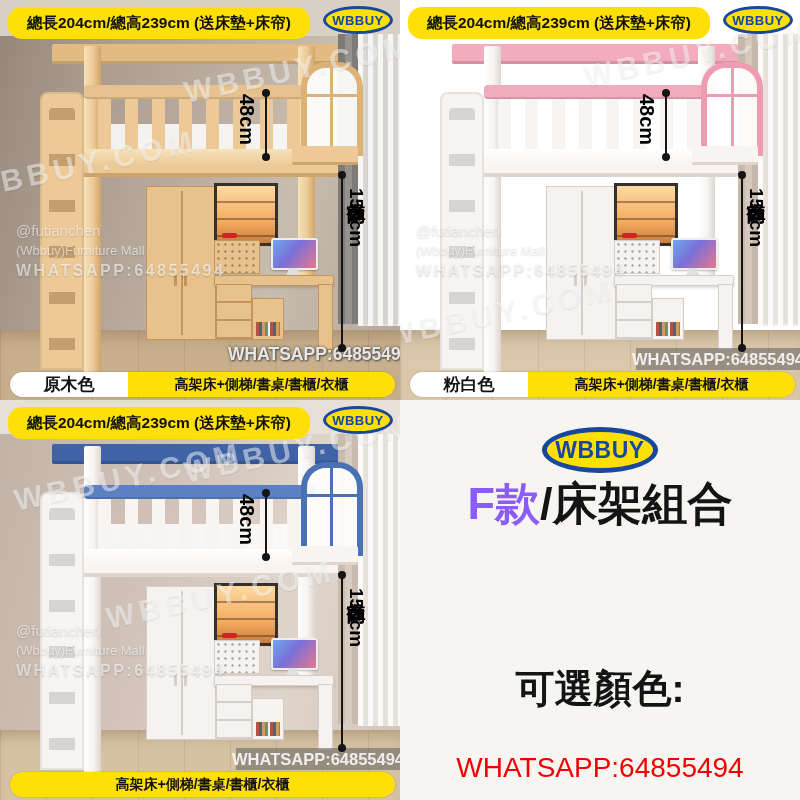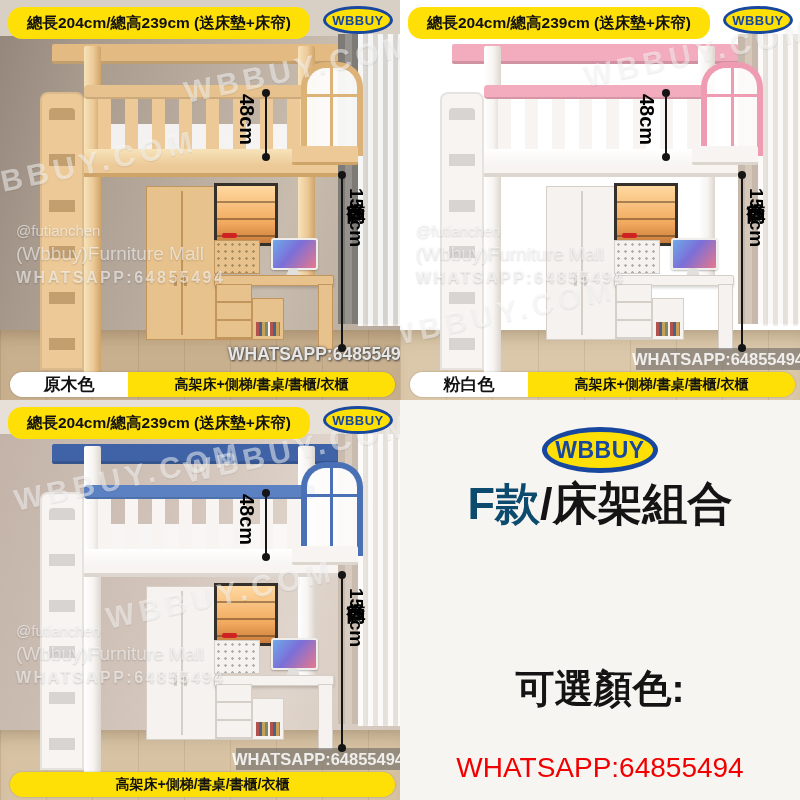--- a/index.html
+++ b/index.html
@@ -120,37 +120,37 @@
 
   .wm-diag{position:absolute;font-size:30px;font-weight:bold;letter-spacing:5px;
      color:rgba(255,255,255,.5);transform:rotate(-12deg);white-space:nowrap;z-index:4;
      text-shadow:0 1px 1px rgba(0,0,0,.08);}
   .q-wood .wm1{left:-34px;top:148px;} .q-wood .wm2{left:182px;top:52px;}
   .q-pink .wm1{left:182px;top:36px;}  .q-pink .wm2{left:-16px;top:296px;}
   .q-blue .wm1{left:182px;top:32px;}  .q-blue .wm2{left:12px;top:60px;} .q-blue .wm3{left:104px;top:178px;}
   .wm-block{position:absolute;left:16px;top:222px;color:rgba(255,255,255,.58);z-index:4;
      text-shadow:0 1px 2px rgba(0,0,0,.18);}
   .wm-handle{font-size:15px;margin-bottom:4px;}
-  .wm-store{font-size:19px;margin-bottom:4px;}
+  .wm-store{font-size:13px;margin-bottom:4px;}
   .wm-wa{font-size:16px;letter-spacing:2.5px;font-weight:bold;}
   .wm-floor{position:absolute;left:228px;top:344px;font-size:17.5px;font-weight:bold;
      color:rgba(255,255,255,.85);z-index:5;white-space:nowrap;
      text-shadow:0 0 3px rgba(70,70,70,.9),1px 1px 2px rgba(60,60,60,.8);}
   .wm-band{left:236px;right:0;top:348px;height:22px;background:rgba(96,96,96,.55);
      display:flex;align-items:center;justify-content:center;text-shadow:none;font-size:16.5px;}
 
   
   .info{position:absolute;left:400px;top:400px;width:400px;height:400px;background:#f6f5f2;
      text-align:center;overflow:hidden;}
   .plogo{position:absolute;left:142px;top:27px;width:106px;height:36px;background:#ffe006;
      border:5px solid #17479e;border-radius:50%;display:flex;align-items:center;justify-content:center;
      font-size:23px;font-weight:bold;color:#17479e;letter-spacing:.5px;}
   .ptitle{position:absolute;left:0;right:0;top:80px;font-size:45px;font-weight:bold;color:#141414;
      line-height:1.05;white-space:nowrap;}
-  .ptitle .red{color:#0c4a6e;}
+  .ptitle .red{color:#8b5cf6;}
   .psizes{position:absolute;left:0;right:0;top:138px;color:#f20000;font-size:28px;line-height:41px;font-weight:500;}
   .pchoice{position:absolute;left:0;right:0;top:262px;font-size:39px;font-weight:bold;color:#141414;}
   .pcolors{position:absolute;left:0;right:0;top:316px;font-size:26px;color:#141414;}
   .pwhats{position:absolute;left:0;right:0;top:352px;font-size:28px;color:#f20000;}
 </style>
 </head>
 <body>
 
 <div class="canvas">
 

